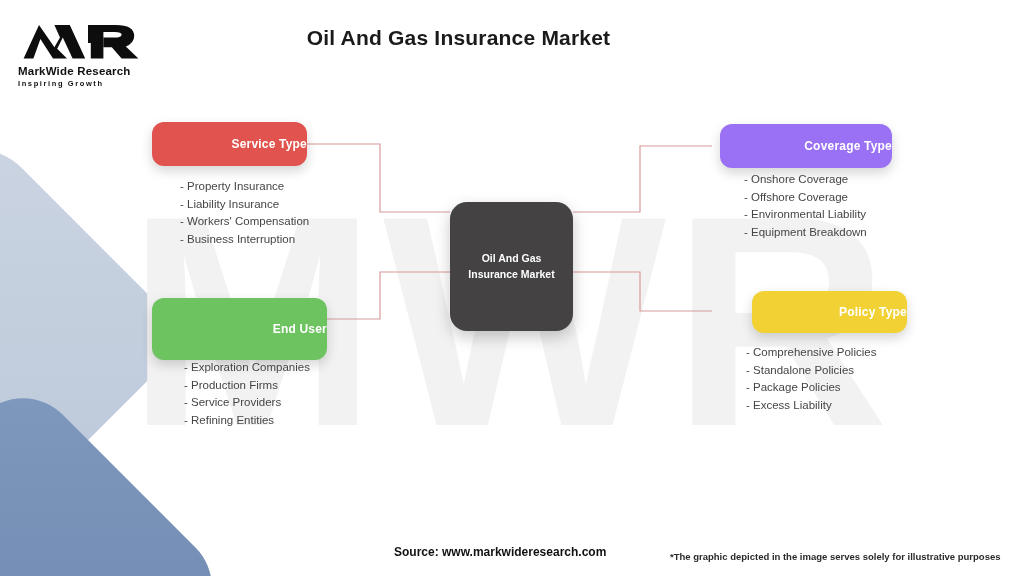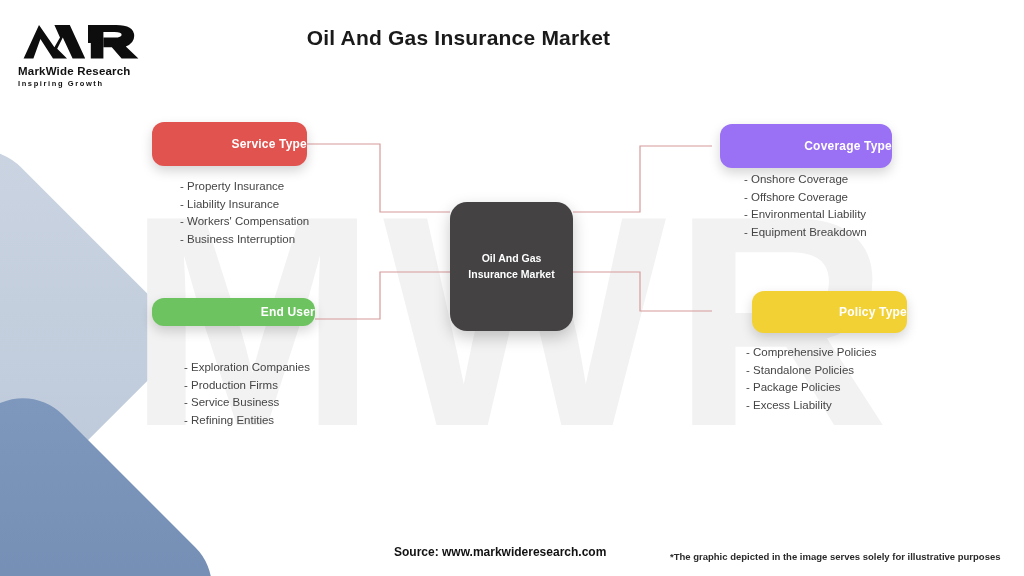--- a/index.html
+++ b/index.html
@@ -52,21 +52,21 @@
 
   
   .node{
     position:absolute;z-index:3;border-radius:12px;
     display:flex;align-items:center;justify-content:flex-end;
     color:#ffffff;font-weight:700;font-size:12px;letter-spacing:.2px;
     box-shadow:0 5px 12px rgba(0,0,0,.17);
   }
   .node-service{left:152px;top:122px;width:155px;height:44px;background:#e0534f;}
   .node-coverage{left:720px;top:124px;width:172px;height:44px;background:#9a70f5;}
-  .node-enduser{left:152px;top:298px;width:163px;height:28px;background:#6cc35f;}
+  .node-enduser{left:152px;top:298px;width:163px;height:62px;background:#6cc35f;padding-left:12px;}
   .node-policy{left:752px;top:291px;width:155px;height:42px;background:#f2d135;}
 
   .node-center{
     position:absolute;left:450px;top:192px;width:123px;height:129px;z-index:3;
     background:#444242;border-radius:17px;
     display:flex;align-items:center;justify-content:center;text-align:center;
     color:#ffffff;font-weight:700;font-size:10.5px;line-height:1.45;
     box-shadow:0 6px 16px rgba(0,0,0,.22);
     margin-top:10px;
   }
@@ -153,21 +153,21 @@
     </ul>
   </div>
 
   <div class="node node-enduser">
     <span>End User</span>
   </div>
   <div class="bullets bul-enduser">
     <ul>
       <li>- Exploration Companies</li>
       <li>- Production Firms</li>
-      <li>- Service Business</li>
+      <li>- Service Providers</li>
       <li>- Refining Entities</li>
     </ul>
   </div>
 
   <div class="node node-policy">
     <span>Policy Type</span>
   </div>
   <div class="bullets bul-policy">
     <ul>
       <li>- Comprehensive Policies</li>

